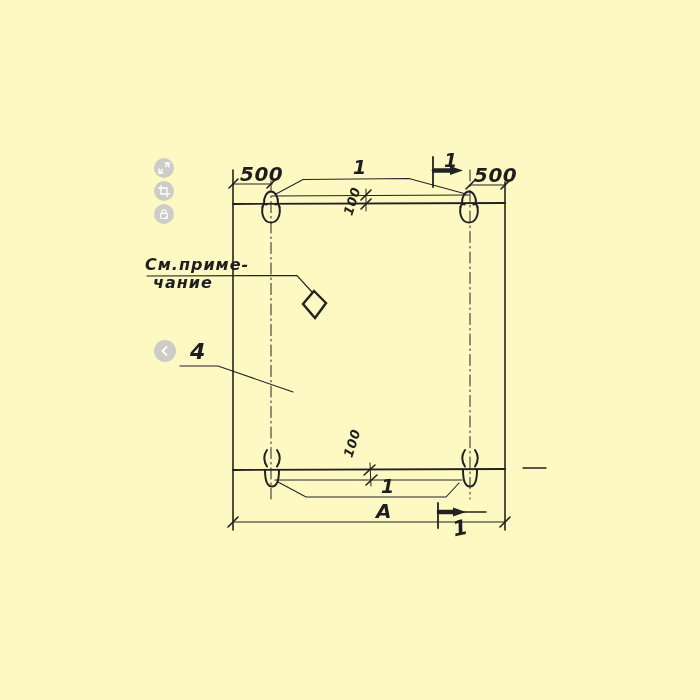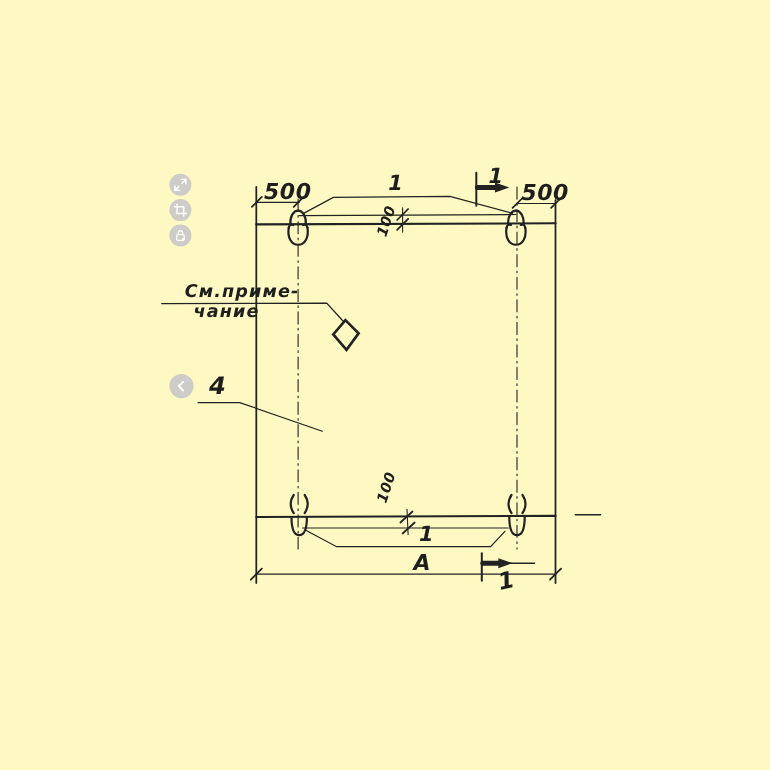--- a/index.html
+++ b/index.html
@@ -6,21 +6,21 @@
   .stage{
     position:relative;width:700px;height:700px;background:#fef9c3;
     font-family:"DejaVu Sans","Liberation Sans",sans-serif;overflow:hidden;padding-left:35px;
   }
   .stage svg{position:absolute;left:0;top:0;}
   .lbl{
     position:absolute;color:#1e1e1e;font-style:italic;font-weight:600;
     white-space:nowrap;letter-spacing:.5px;line-height:1;
   }
   .lbl.rot{transform:rotate(-72deg);transform-origin:center center;text-align:center;}
-  .note{letter-spacing:1px;margin-left:23px;}
+  .note{letter-spacing:1px;}
   .viewer-btn{
     position:absolute;border-radius:50%;background:#c9c9c9;opacity:.92;
     display:flex;align-items:center;justify-content:center;cursor:pointer;
   }
   .viewer-btn svg{position:static;display:block;}
 </style>
 </head>
 <body>
 
 <div class="stage">

